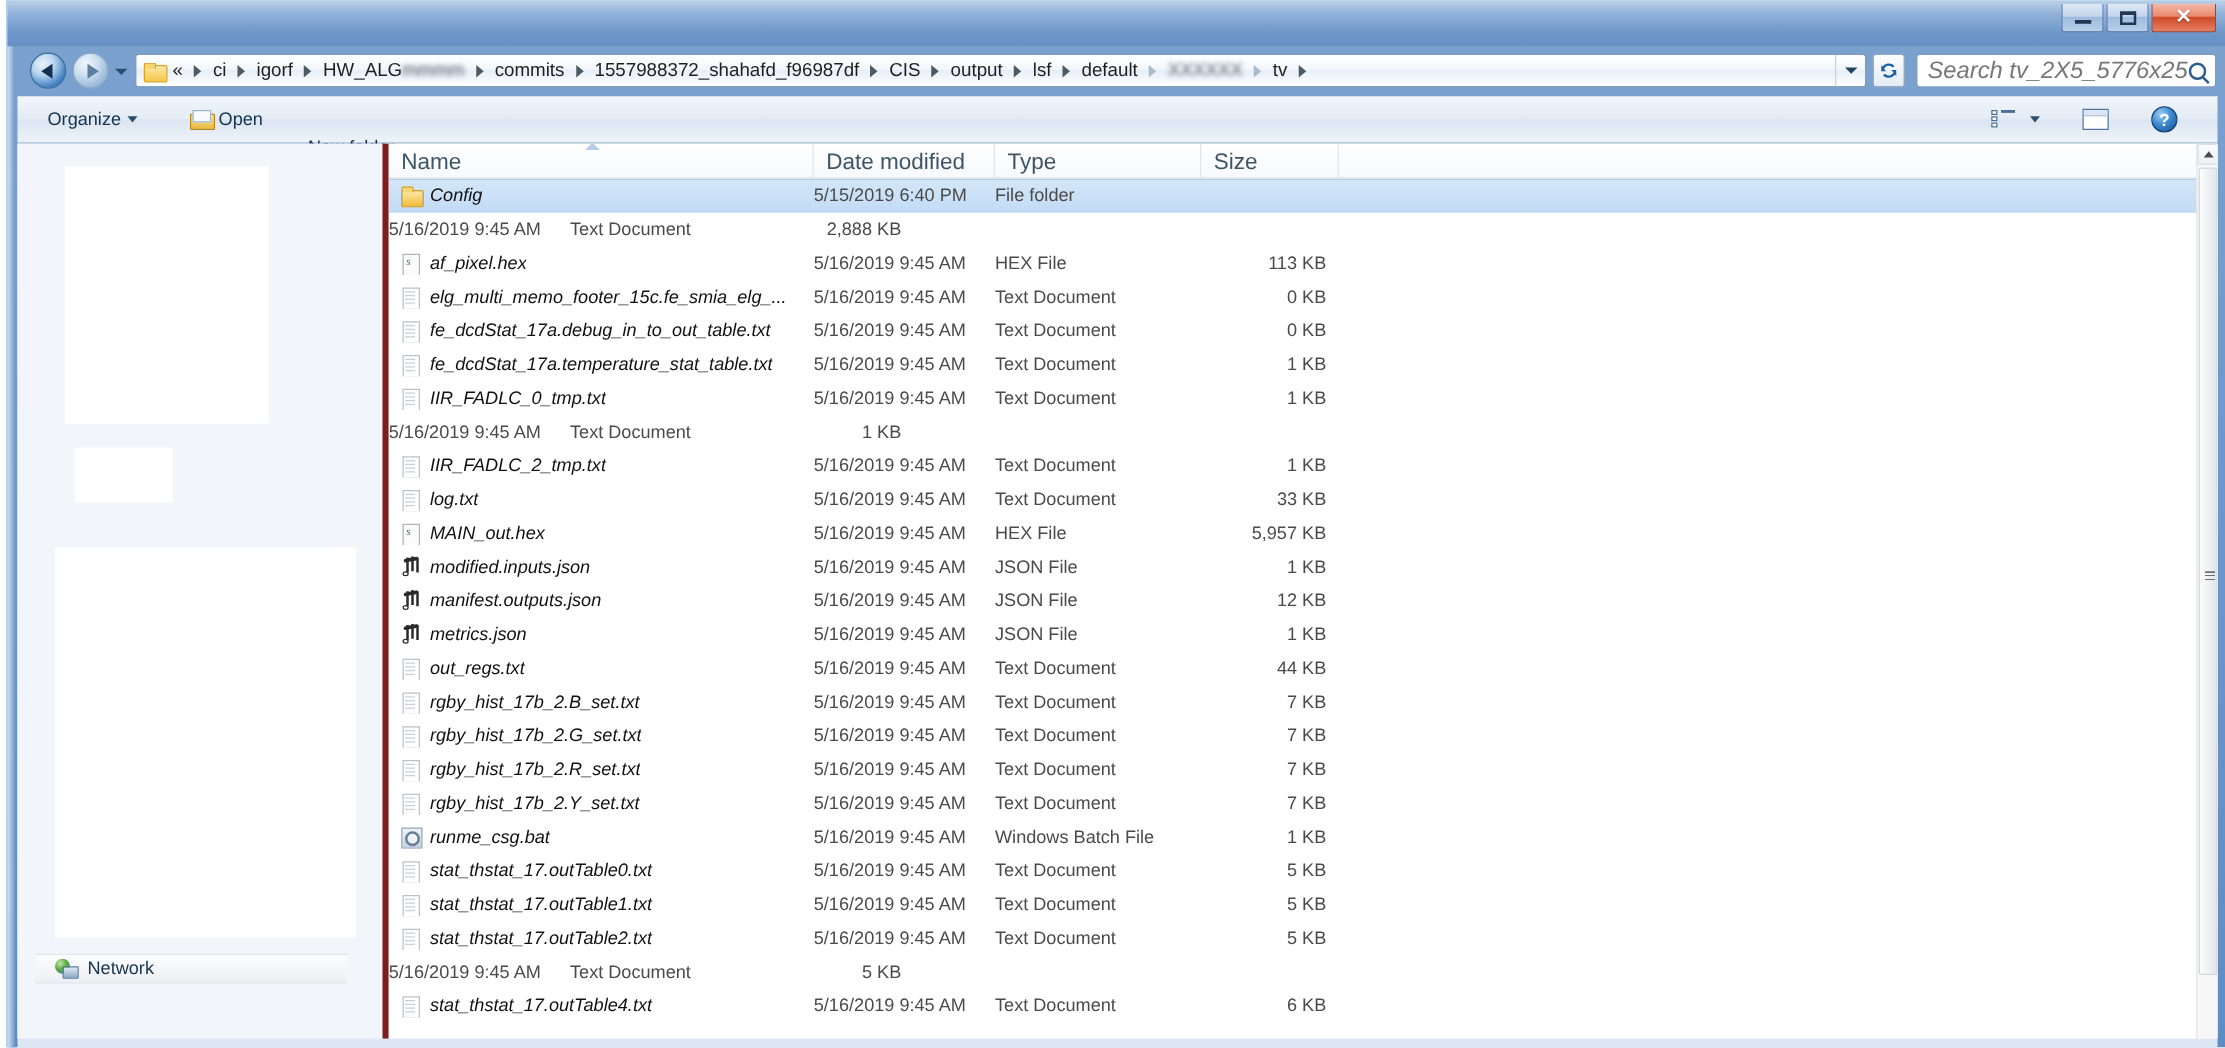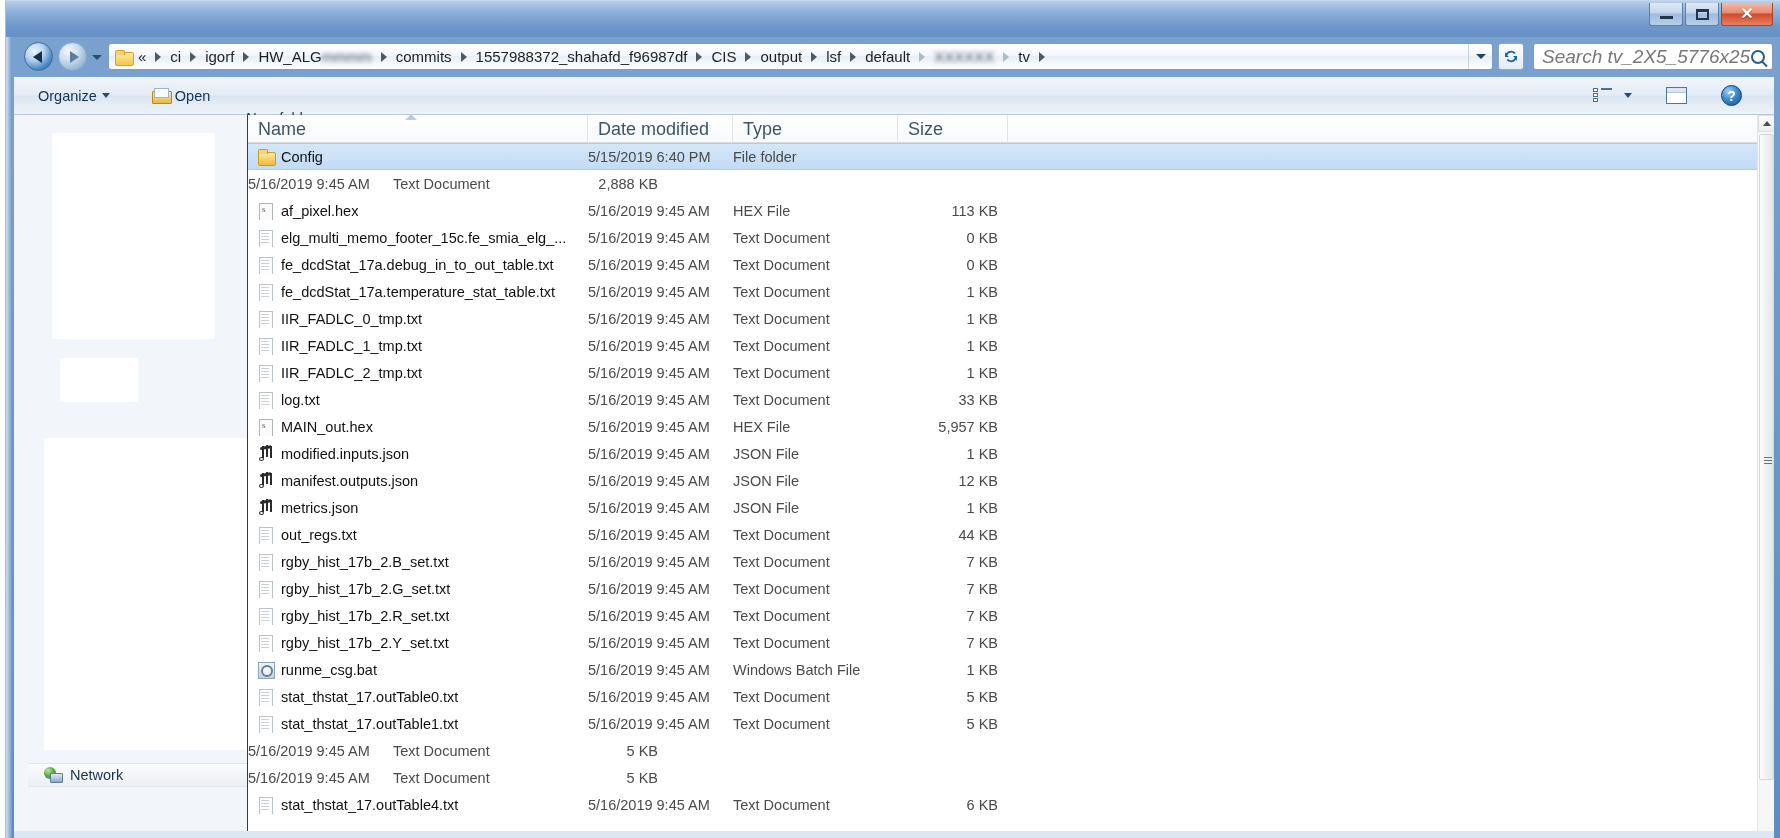--- a/index.html
+++ b/index.html
@@ -246,23 +246,23 @@
   
   #content {
     position: absolute; left: 8px; top: 114px;
     width: 1760px; height: 716px;
     background: #ffffff;
     display: flex;
   }
 
   
   #navpane {
-    width: 234px; height: 100%;
+    width: 297px; height: 100%;
     background: #f2f6fb;
-    border-right: 1px solid #7f1d1d;
+    border-right: 5px solid #7f1d1d;
     position: relative;
     overflow: hidden;
   }
   .redact {
     position: absolute; background: #ffffff;
   }
   #nav-network {
     position: absolute; left: 14px; bottom: 44px;
     width: 250px; height: 24px;
     background: linear-gradient(180deg,#fbfcfe,#eceff3);
@@ -325,21 +325,21 @@
     cursor: default;
   }
   .row.selected {
     background: linear-gradient(180deg,#d4e6f8 0%, #c2dcf5 100%);
     border-top: 1px solid #a9cdee;
     border-bottom: 1px solid #a9cdee;
     height: 27px;
   }
   .cell-name {
     width: 340px; display: flex; align-items: center; gap: 8px;
-    padding-left: 10px; overflow: hidden; white-space: nowrap;
+    padding-left: 10px; overflow: hidden; white-space: nowrap; font-style: italic;
   }
   .cell-date { width: 145px; color: #4a4a4a; white-space: nowrap; }
   .cell-type { width: 165px; color: #4a4a4a; white-space: nowrap; }
   .cell-size {
     width: 110px; color: #4a4a4a; text-align: right; padding-right: 10px;
     white-space: nowrap;
   }
   .fname { overflow: hidden; text-overflow: ellipsis; white-space: nowrap; }
 
   
@@ -625,24 +625,20 @@
             <div class="row">
               <div class="cell-name">
                 <span class="ico ico-txt"></span>
                 <span class="fname">IIR_FADLC_0_tmp.txt</span>
               </div>
               <div class="cell-date">5/16/2019 9:45 AM</div>
               <div class="cell-type">Text Document</div>
               <div class="cell-size">1 KB</div>
             </div>
             <div class="row">
-              <div class="cell-name">
-                <span class="ico ico-txt"></span>
-                <span class="fname">IIR_FADLC_1_tmp.txt</span>
-              </div>
               <div class="cell-date">5/16/2019 9:45 AM</div>
               <div class="cell-type">Text Document</div>
               <div class="cell-size">1 KB</div>
             </div>
             <div class="row">
               <div class="cell-name">
                 <span class="ico ico-txt"></span>
                 <span class="fname">IIR_FADLC_2_tmp.txt</span>
               </div>
               <div class="cell-date">5/16/2019 9:45 AM</div>
@@ -769,20 +765,24 @@
             <div class="row">
               <div class="cell-name">
                 <span class="ico ico-txt"></span>
                 <span class="fname">stat_thstat_17.outTable1.txt</span>
               </div>
               <div class="cell-date">5/16/2019 9:45 AM</div>
               <div class="cell-type">Text Document</div>
               <div class="cell-size">5 KB</div>
             </div>
             <div class="row">
+              <div class="cell-name">
+                <span class="ico ico-txt"></span>
+                <span class="fname">stat_thstat_17.outTable2.txt</span>
+              </div>
               <div class="cell-date">5/16/2019 9:45 AM</div>
               <div class="cell-type">Text Document</div>
               <div class="cell-size">5 KB</div>
             </div>
             <div class="row">
               <div class="cell-date">5/16/2019 9:45 AM</div>
               <div class="cell-type">Text Document</div>
               <div class="cell-size">5 KB</div>
             </div>
             <div class="row">

